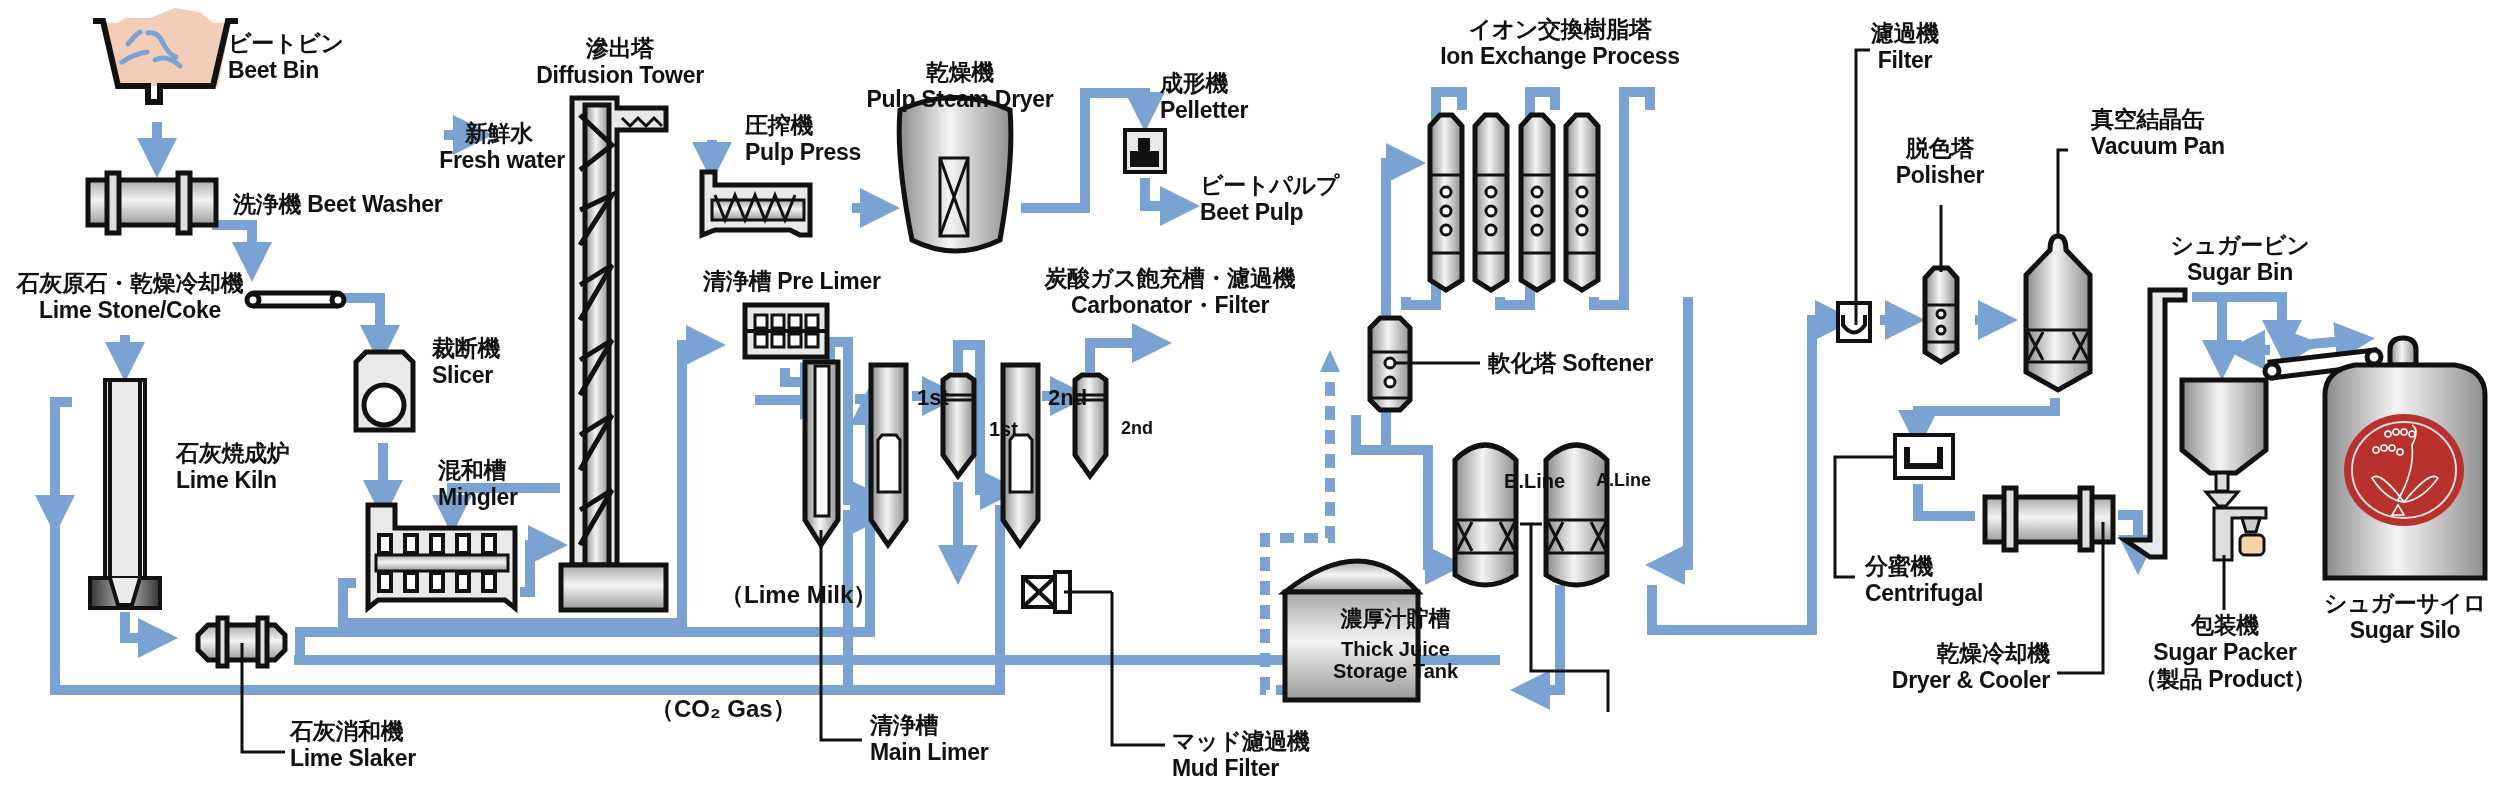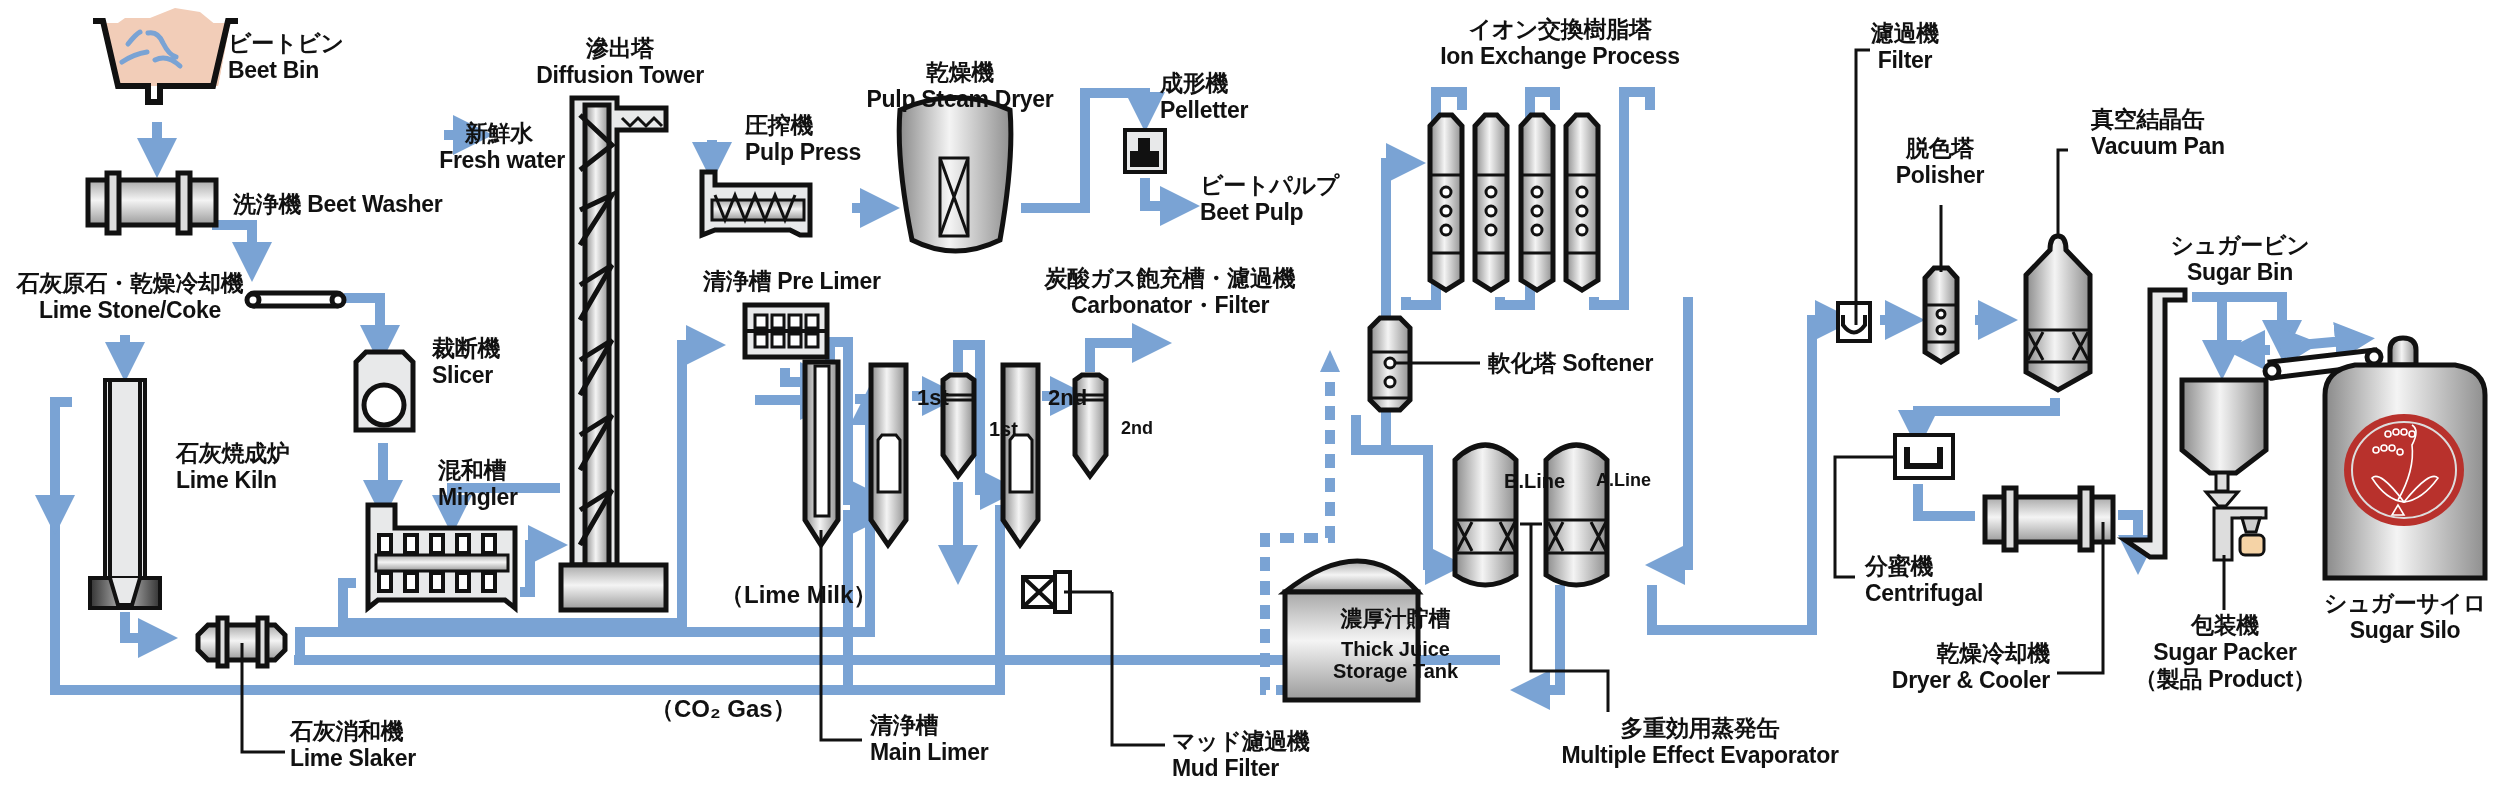--- a/index.html
+++ b/index.html
@@ -430,24 +430,20 @@
     </div>
 <div class="lbl left" style="left:1172px;top:728px;">
       <span>マッド濾過機</span>
       <span>Mud Filter</span>
     </div>
 <div class="lbl left" style="left:1488px;top:350px;"><span style="display:inline">軟化塔</span> <span style="display:inline">Softener</span></div>
 <div class="lbl" style="left:1430px;top:16px;width:260px;">
       <span>イオン交換樹脂塔</span>
       <span>Ion Exchange Process</span>
     </div>
-<div class="lbl" style="left:1550px;top:715px;width:300px;">
-      <span>多重効用蒸発缶</span>
-      <span>Multiple Effect Evaporator</span>
-    </div>
 <div class="lbl" style="left:1860px;top:20px;width:90px;">
       <span>濾過機</span>
       <span>Filter</span>
     </div>
 <div class="lbl" style="left:1890px;top:135px;width:100px;">
       <span>脱色塔</span>
       <span>Polisher</span>
     </div>
 <div class="lbl left" style="left:2082px;top:106px;margin-left:9px;">
       <span>真空結晶缶</span>

